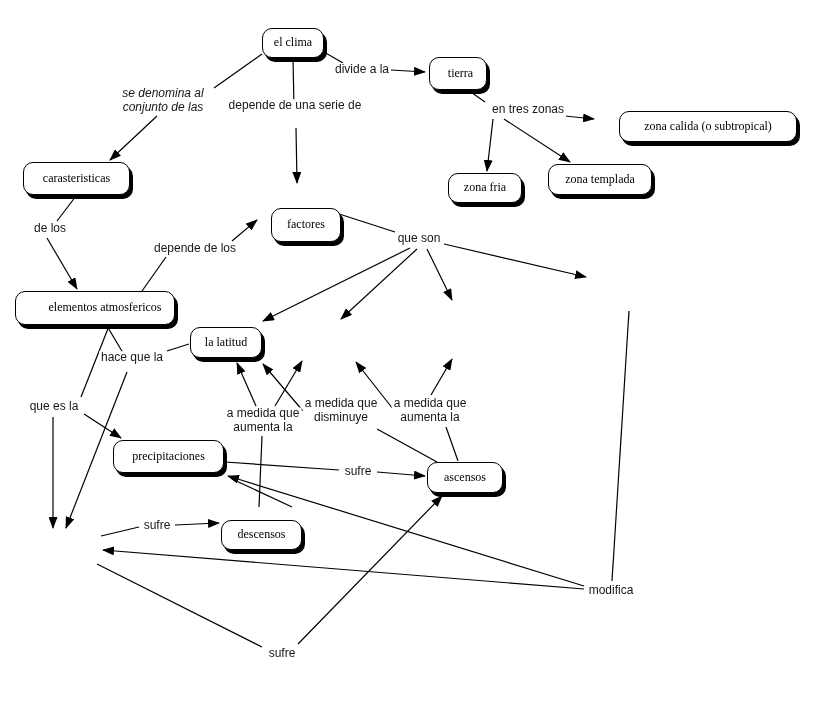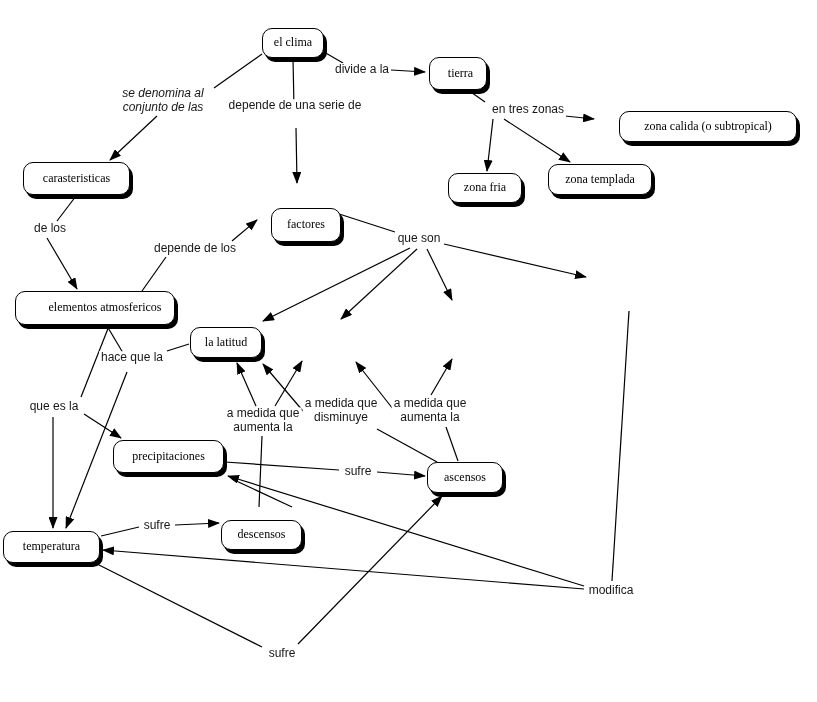--- a/index.html
+++ b/index.html
@@ -102,21 +102,20 @@
     <div class="node" style="left: 597px; top: 111px; width: 178px; height: 31px; margin-left: 22px;">zona calida (o subtropical)</div>
     <div class="node" style="left: 448px; top: 173px; width: 74px; height: 30px;">zona fria</div>
     <div class="node" style="left: 548px; top: 164px; width: 104px; height: 31px;">zona templada</div>
     <div class="node" style="left: 23px; top: 162px; width: 107px; height: 33px;">carasteristicas</div>
     <div class="node" style="left: 271px; top: 185px; width: 70px; height: 34px; margin-top: 23px;">factores</div>
     <div class="node" style="left: 15px; top: 291px; width: 160px; height: 34px; padding-left: 24px;">elementos atmosfericos</div>
     <div class="node" style="left: 190px; top: 327px; width: 72px; height: 31px; text-align: center;">la latitud</div>
     <div class="node" style="left: 113px; top: 440px; width: 111px; height: 33px;">precipitaciones</div>
     <div class="node" style="left: 427px; top: 462px; width: 76px; height: 31px;">ascensos</div>
     <div class="node" style="left: 221px; top: 508px; width: 81px; height: 30px; margin-top: 12px;">descensos</div>
-    <div class="node" style="left: 3px; top: 531px; width: 97px; height: 32px;">temperatura</div>
     <div class="link-label" style="left: 362px; top: 70px;">divide a la</div>
     <div class="link-label" style="left: 163px; top: 101px; font-style: italic;">se denomina al
 conjunto de las</div>
     <div class="link-label" style="left: 295px; top: 106px; text-align: center;">depende de una serie de</div>
     <div class="link-label" style="left: 496px; top: 110px; margin-left: 32px;">en tres zonas</div>
     <div class="link-label" style="left: 50px; top: 229px;">de los</div>
     <div class="link-label" style="left: 195px; top: 249px;">depende de los</div>
     <div class="link-label" style="left: 419px; top: 239px;">que son</div>
     <div class="link-label" style="left: 132px; top: 358px;">hace que la</div>
     <div class="link-label" style="left: 54px; top: 407px;">que es la</div>

